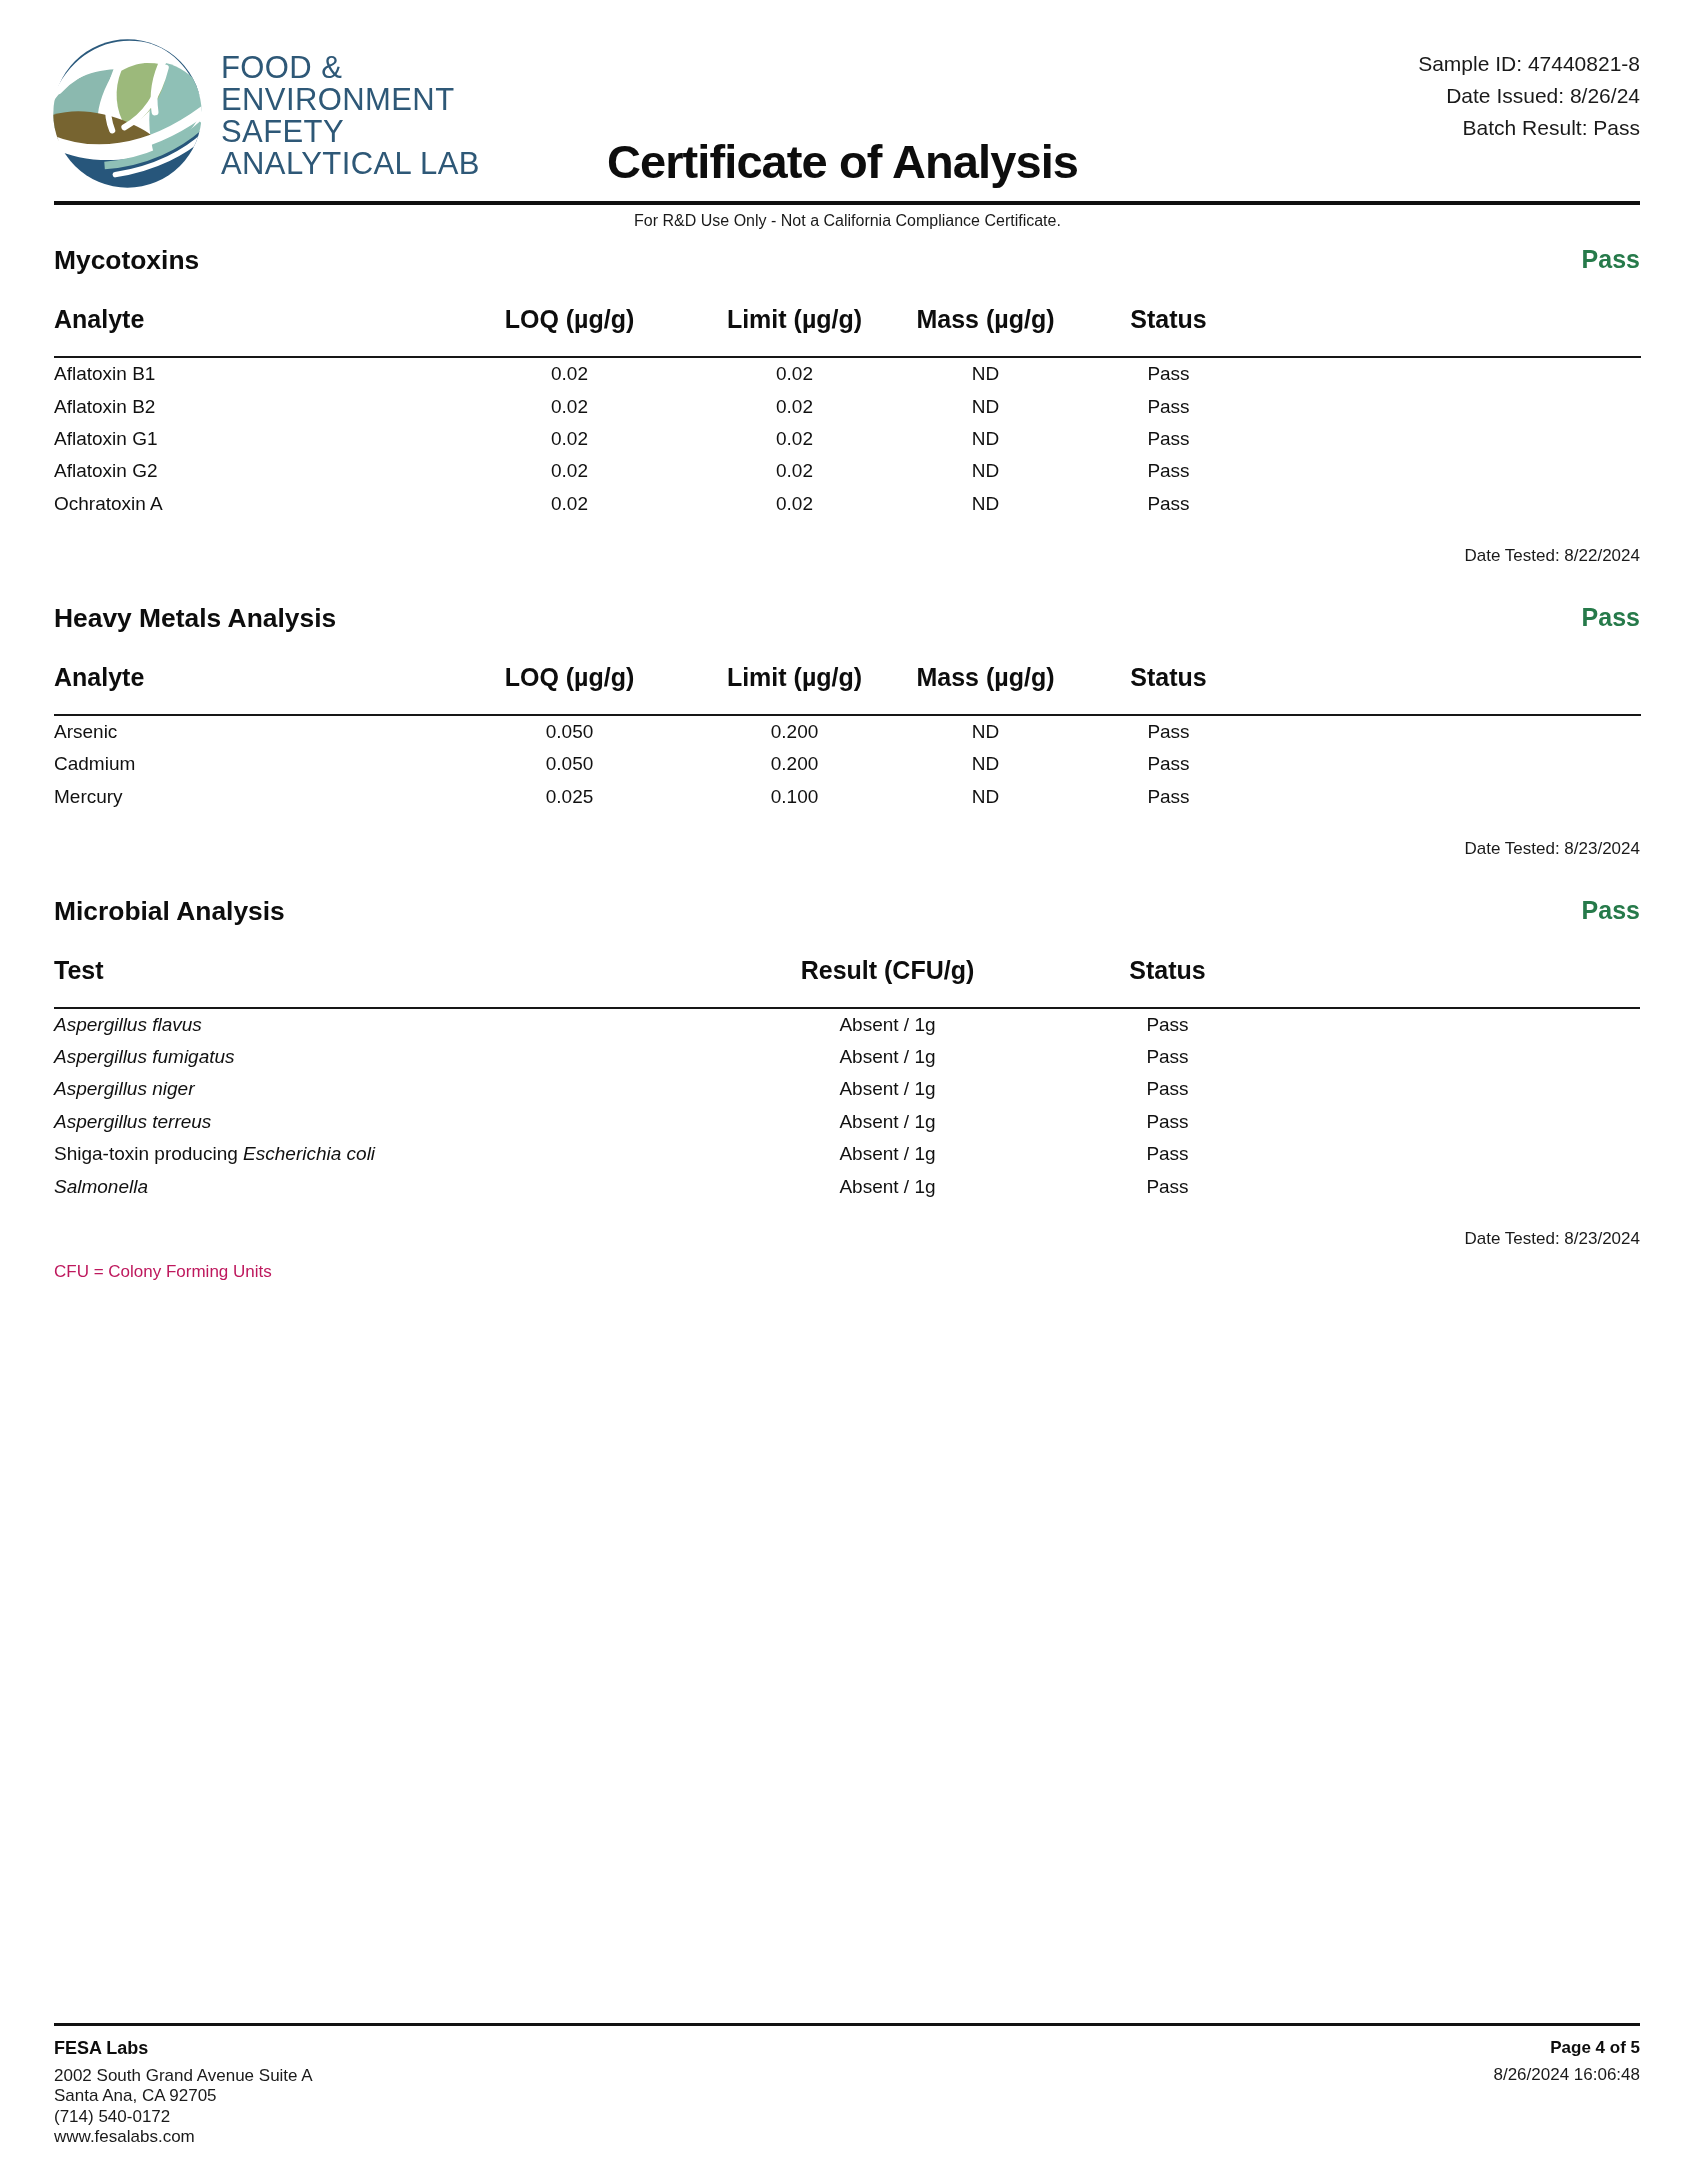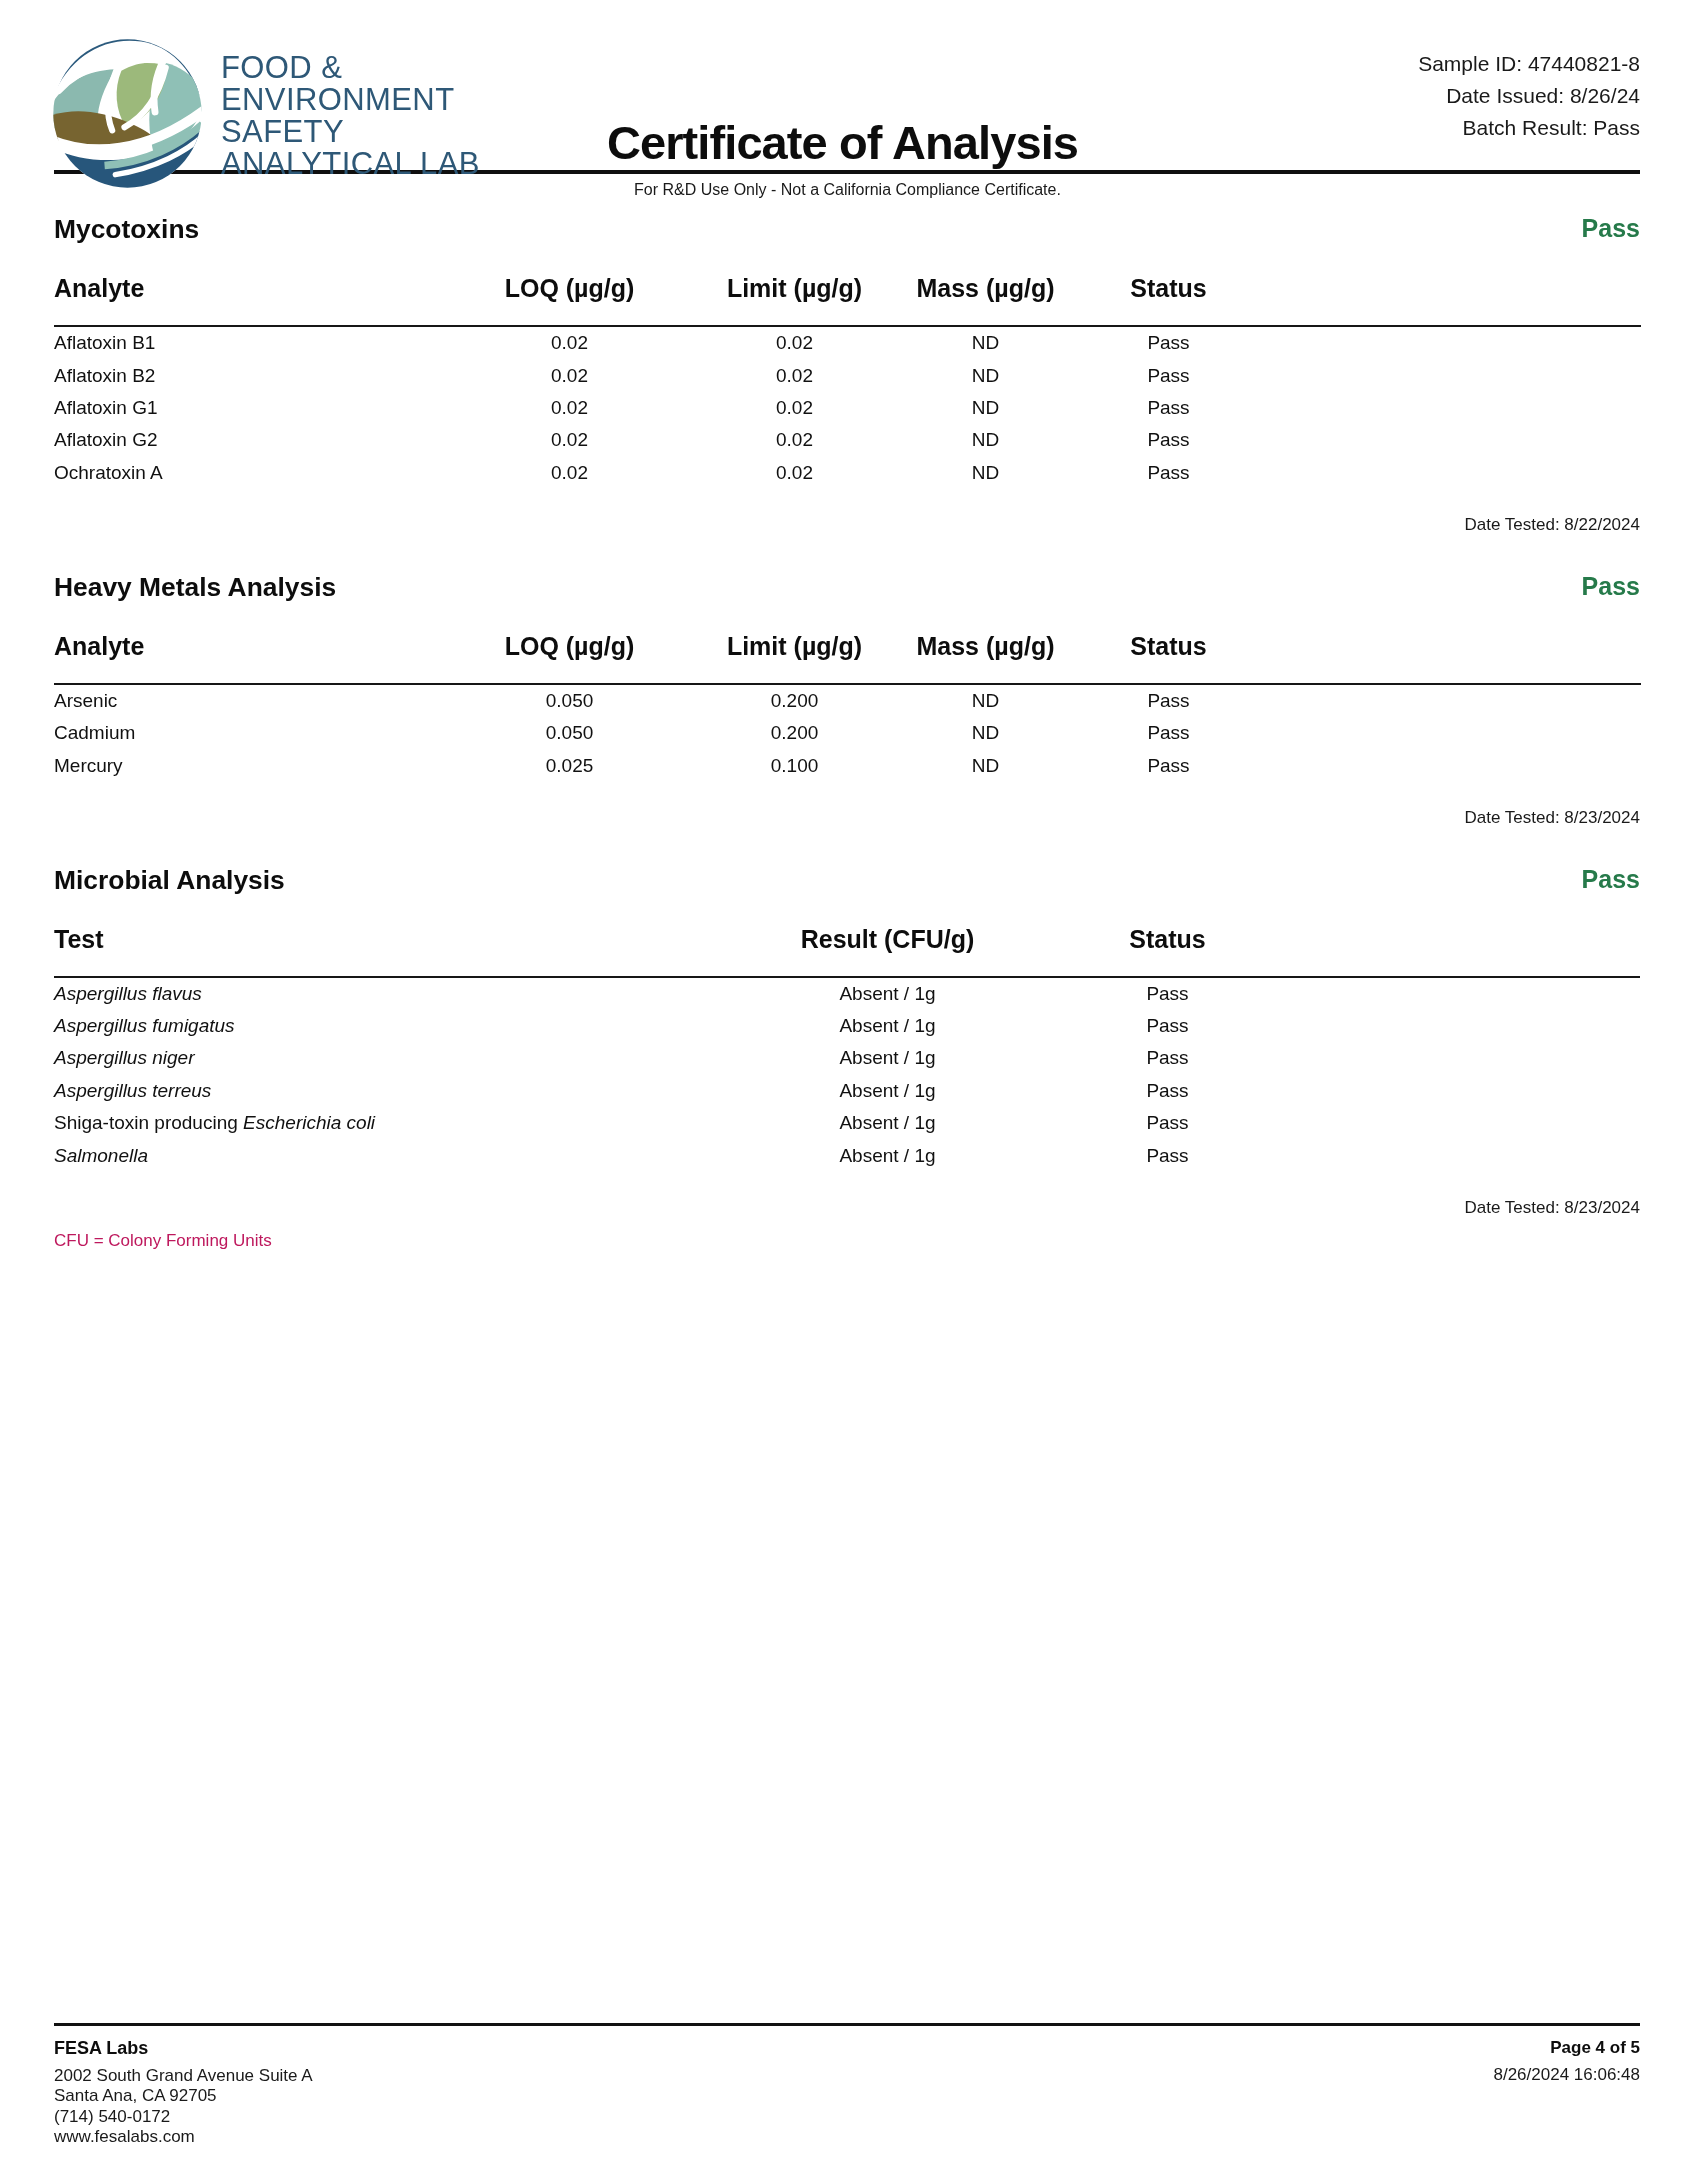--- a/index.html
+++ b/index.html
@@ -5,25 +5,25 @@
   html,body{margin:0;padding:0;background:#ffffff;}
   .page{
     position:relative;
     width:1685px;height:2181px;
     background:#fff;
     font-family:"Liberation Sans","DejaVu Sans",sans-serif;
     color:#111;
     overflow:hidden;
   }
   
-  .header{position:relative;height:170px;}
+  .header{position:relative;height:201px;}
   .brand{position:absolute;left:51px;top:37px;display:flex;align-items:flex-start;gap:17px;}
   .brand-text{margin-top:15.3px;font-size:31px;line-height:32px;letter-spacing:0.4px;
     color:var(--logo-text,#2e5877);font-weight:normal;}
-  .title{position:absolute;left:0;right:0;bottom:0;text-align:center;
+  .title{position:absolute;left:0;right:0;bottom:12px;text-align:center;
     font-size:47px;font-weight:bold;letter-spacing:-0.9px;color:#0d0d0d;}
   .meta{position:absolute;right:45px;top:48px;text-align:right;font-size:21px;line-height:32px;color:#1a1a1a;}
   .rule{margin:0 45px 0 54px;border-top:4.3px solid #0f0f0f;}
   .disclaimer{margin-top:6.8px;text-align:center;font-size:16px;color:#1a1a1a;padding-left:10px;}
   
   .section-head{display:flex;justify-content:space-between;align-items:flex-start;
     margin:15.3px 45px 0 54px;}
   .section-head.later{margin-top:37px;}
   .section-title{margin:0;font-size:26.4px;font-weight:bold;color:#0d0d0d;}
   .section-pass{font-size:25px;font-weight:bold;color:var(--pass-green,#267a4a);}

